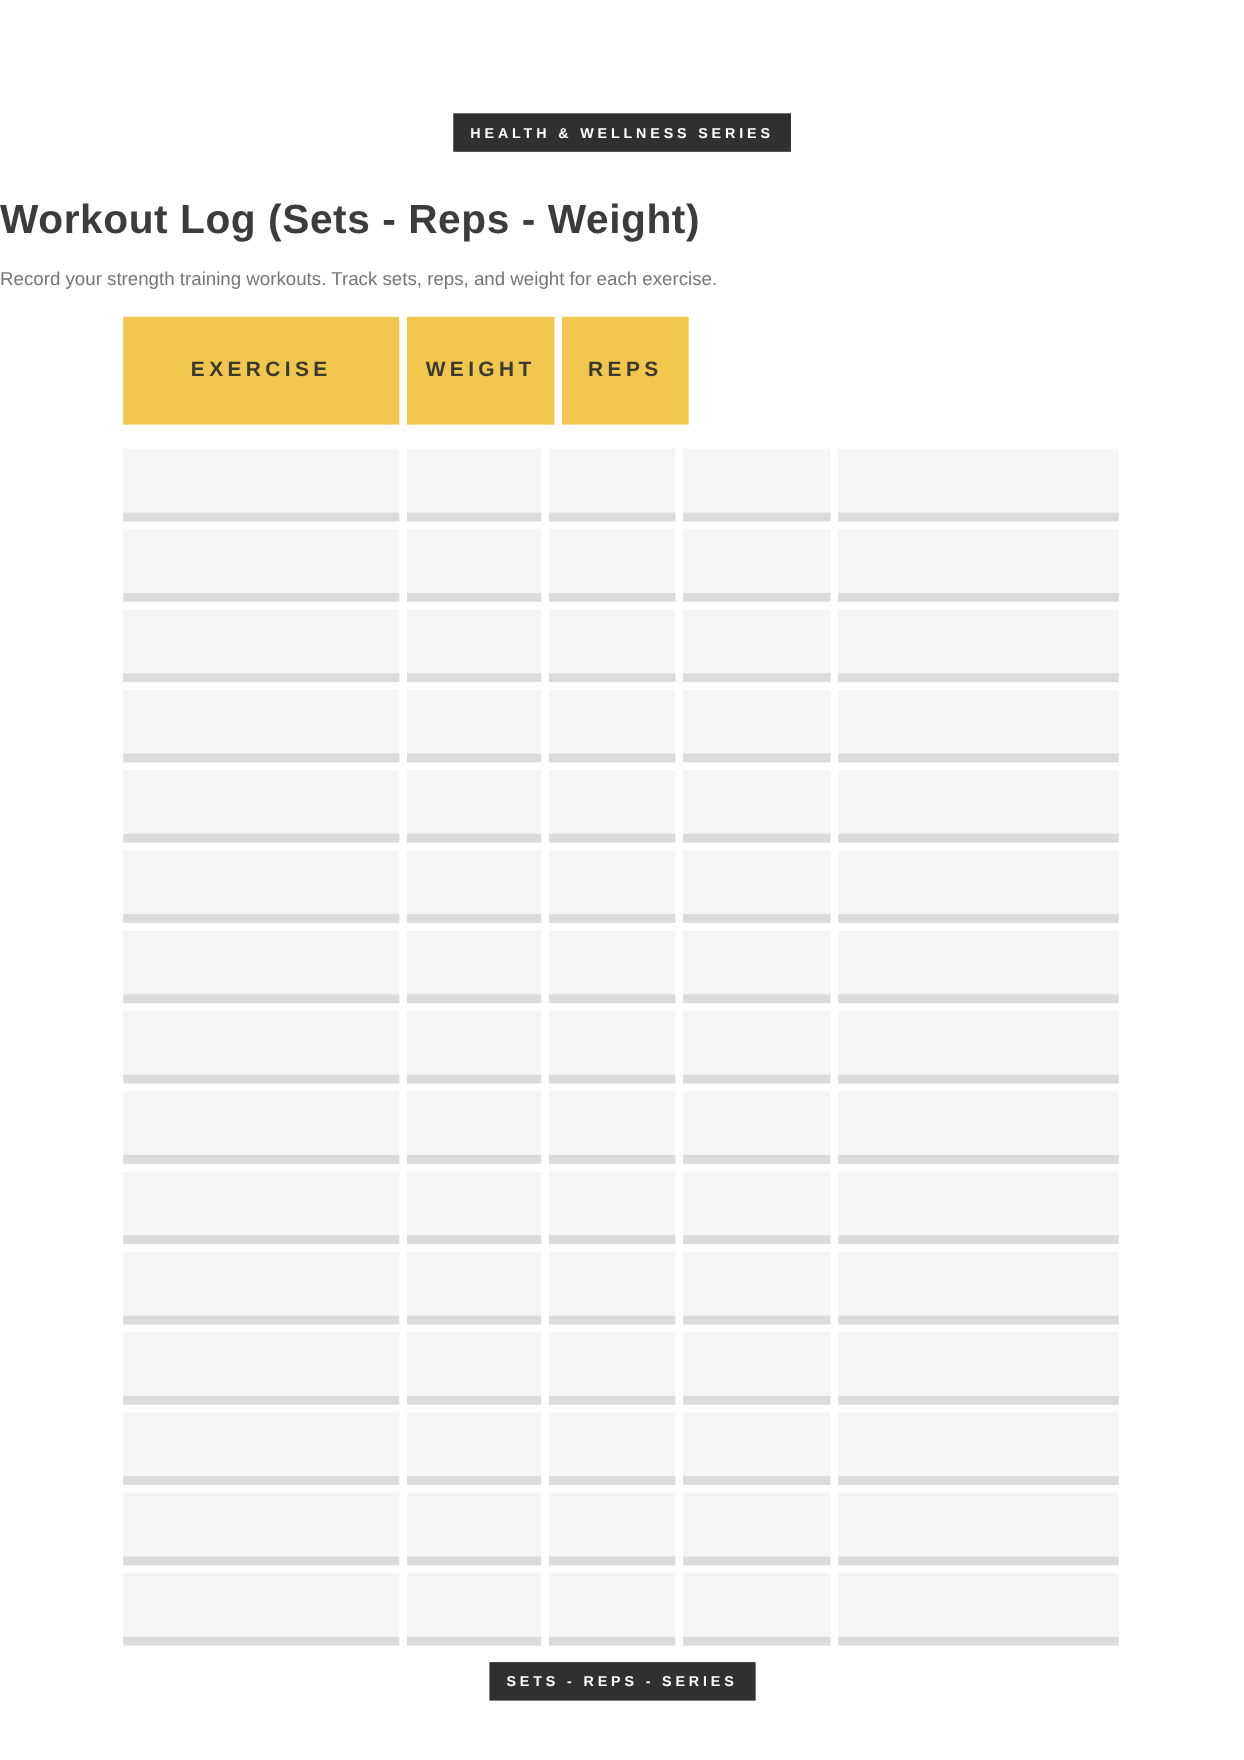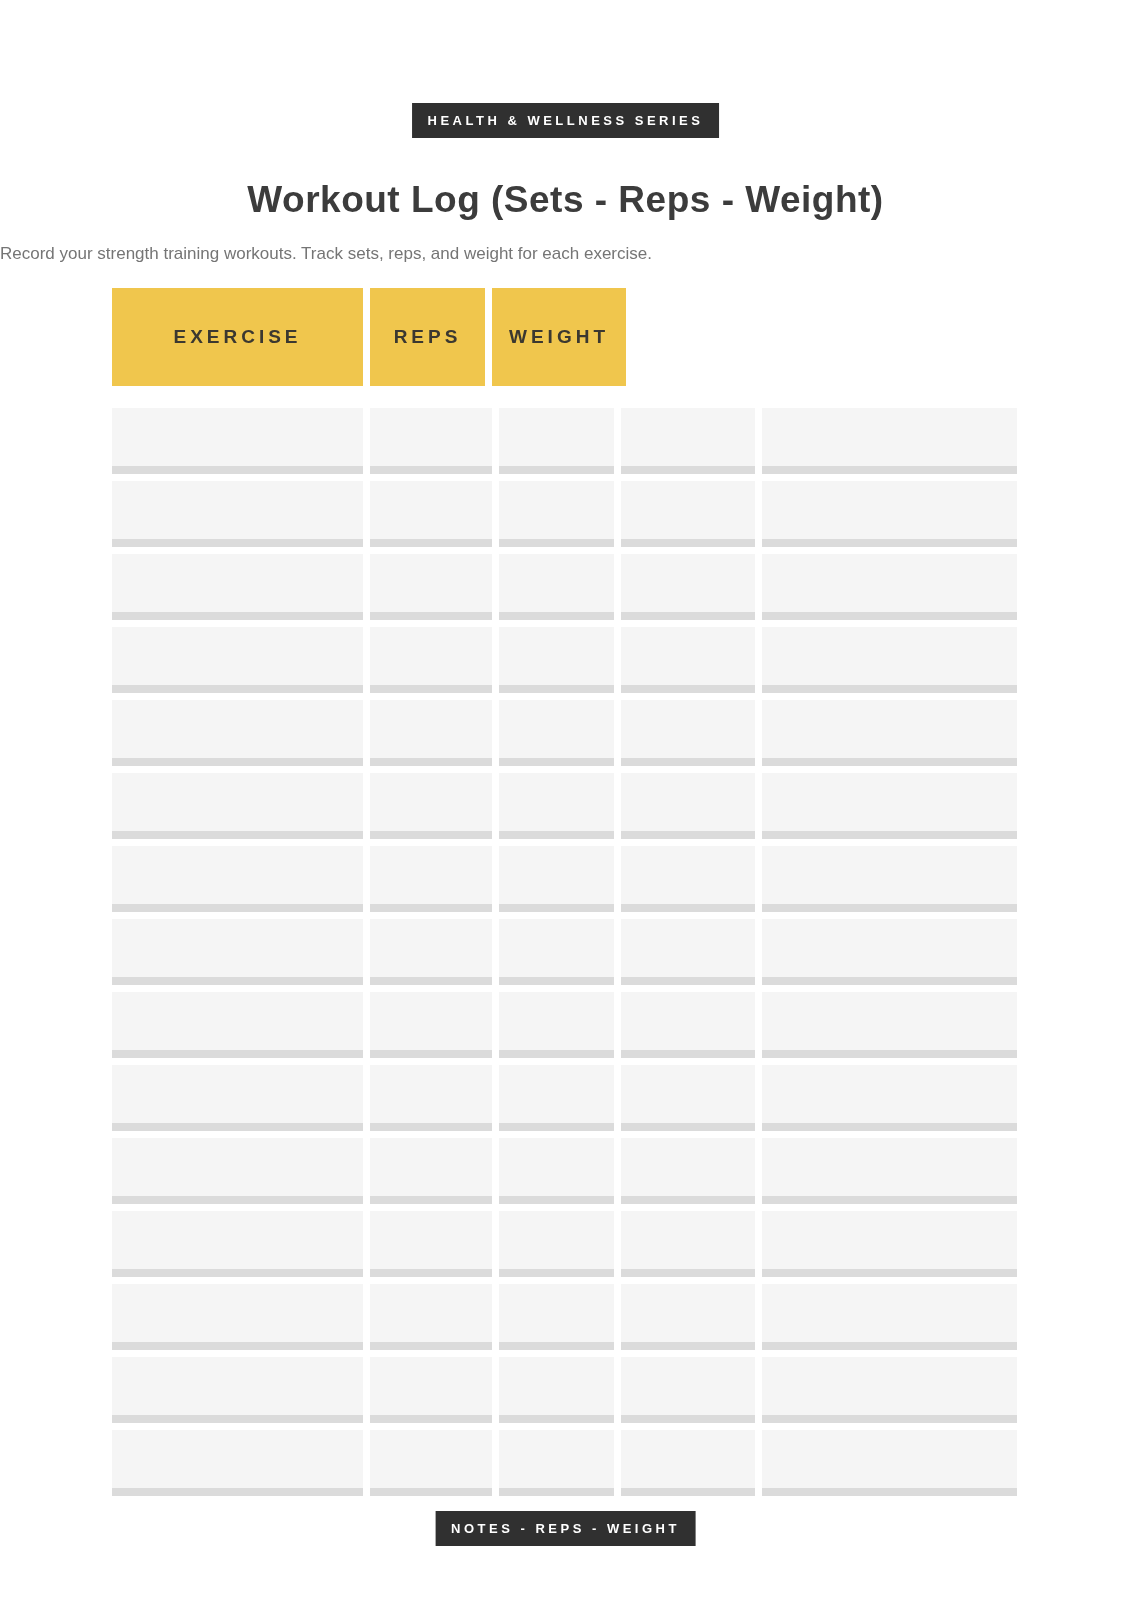--- a/index.html
+++ b/index.html
@@ -35,21 +35,21 @@
     white-space: nowrap;
   }
   .badge-top { top: 103px; }
   .badge-bottom { top: 1511px; }
 
   .page-title {
     position: absolute;
     top: 153px;
     left: 0;
     width: 100%;
-    text-align: center;
+    text-align: left;
     font-size: 37px;
     line-height: 44px;
     font-weight: bold;
     color: var(--title-color);
     letter-spacing: 0.5px;
   }
 
   .page-subtitle {
     position: absolute;
     top: 242px;
@@ -106,22 +106,22 @@
 
 <div class="badge badge-top">HEALTH &amp; WELLNESS SERIES</div>
 
 <h1 class="page-title">Workout Log (Sets - Reps - Weight)</h1>
 
 <div class="page-subtitle">Record your strength training workouts. Track sets, reps, and weight for each exercise.</div>
 
 <div class="log-table">
   <div class="tr thead">
       <div class="th col-0">EXERCISE</div>
+      <div class="th col-3">WEIGHT</div>
       <div class="th col-2">REPS</div>
-      <div class="th col-3">WEIGHT</div>
     </div>
   <div class="tbody">
       <div class="tr">
         <div class="td col-0"></div>
         <div class="td col-1"></div>
         <div class="td col-2"></div>
         <div class="td col-3"></div>
         <div class="td col-4"></div>
       </div>
       <div class="tr">
@@ -218,13 +218,13 @@
       <div class="tr">
         <div class="td col-0"></div>
         <div class="td col-1"></div>
         <div class="td col-2"></div>
         <div class="td col-3"></div>
         <div class="td col-4"></div>
       </div>
     </div>
 </div>
 
-<div class="badge badge-bottom">NOTES - REPS - WEIGHT</div>
+<div class="badge badge-bottom">SETS - REPS - SERIES</div>
 
 </body></html>

